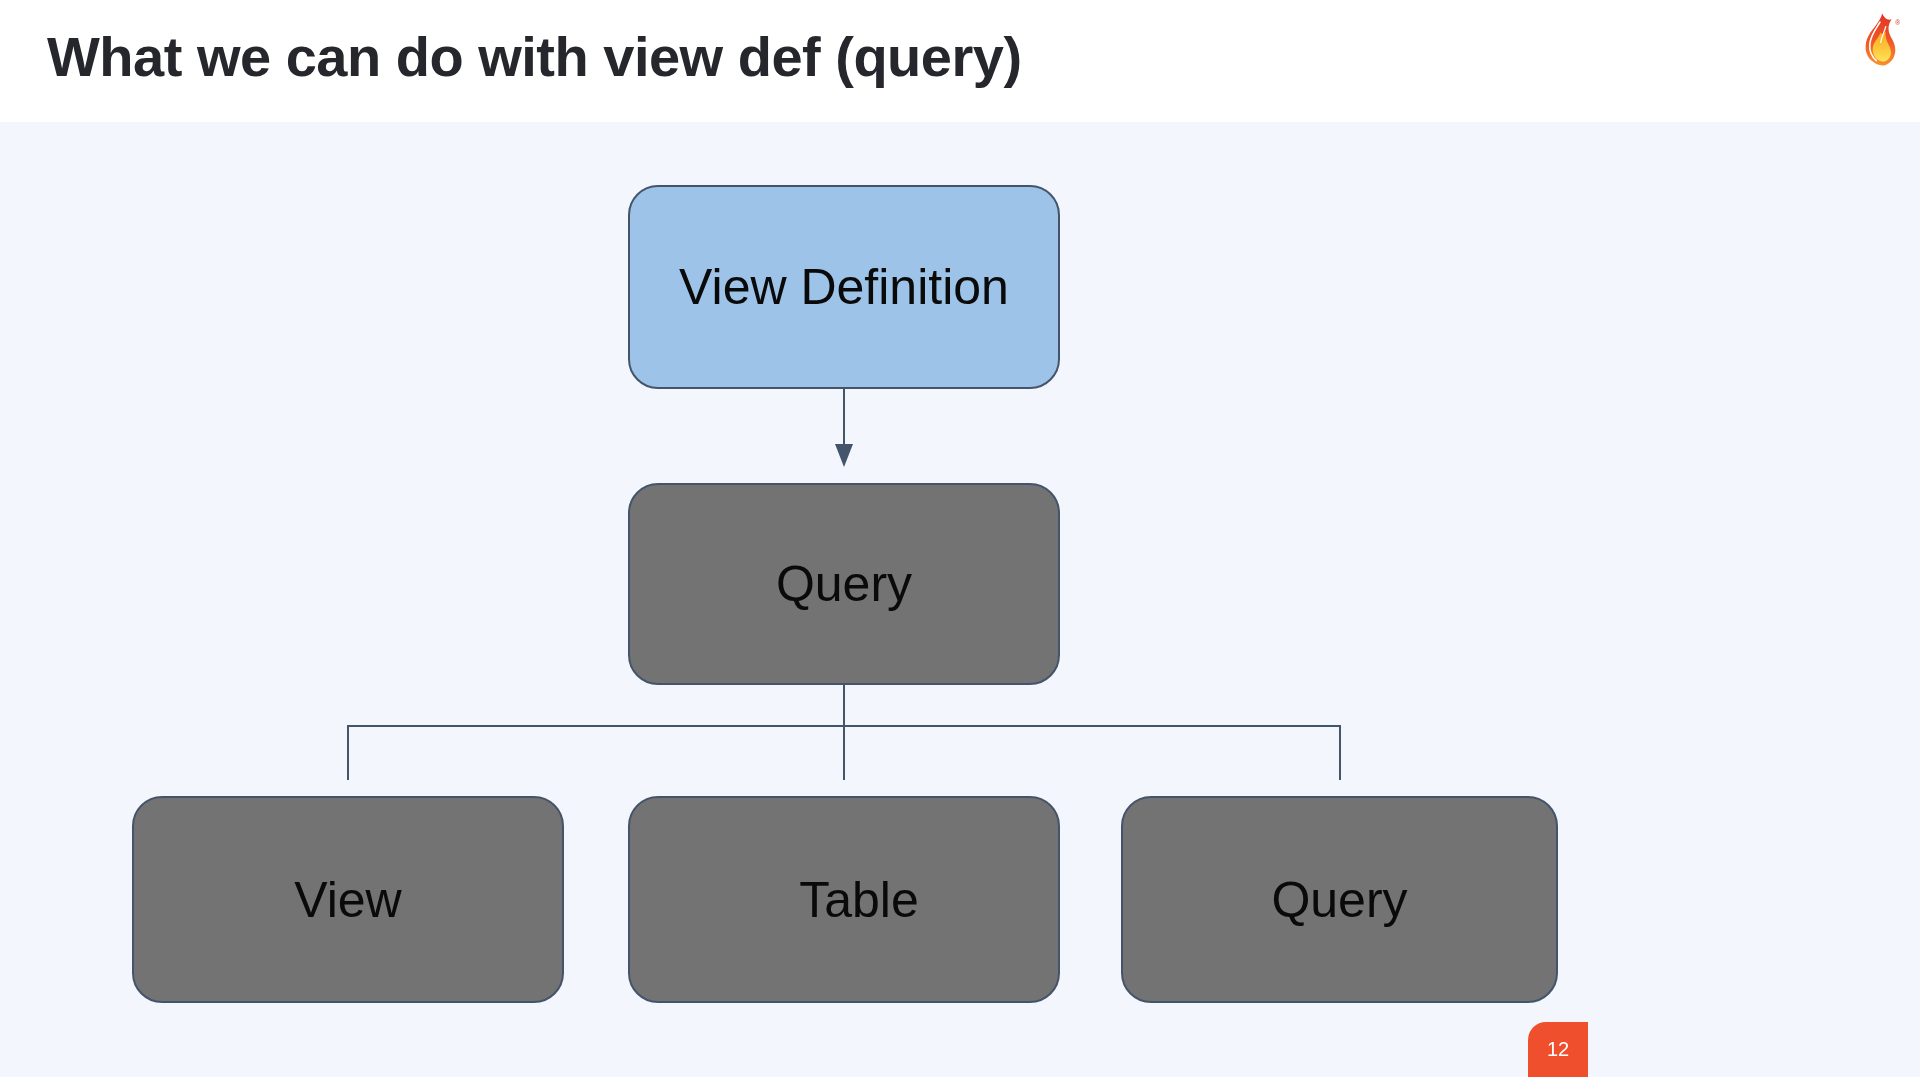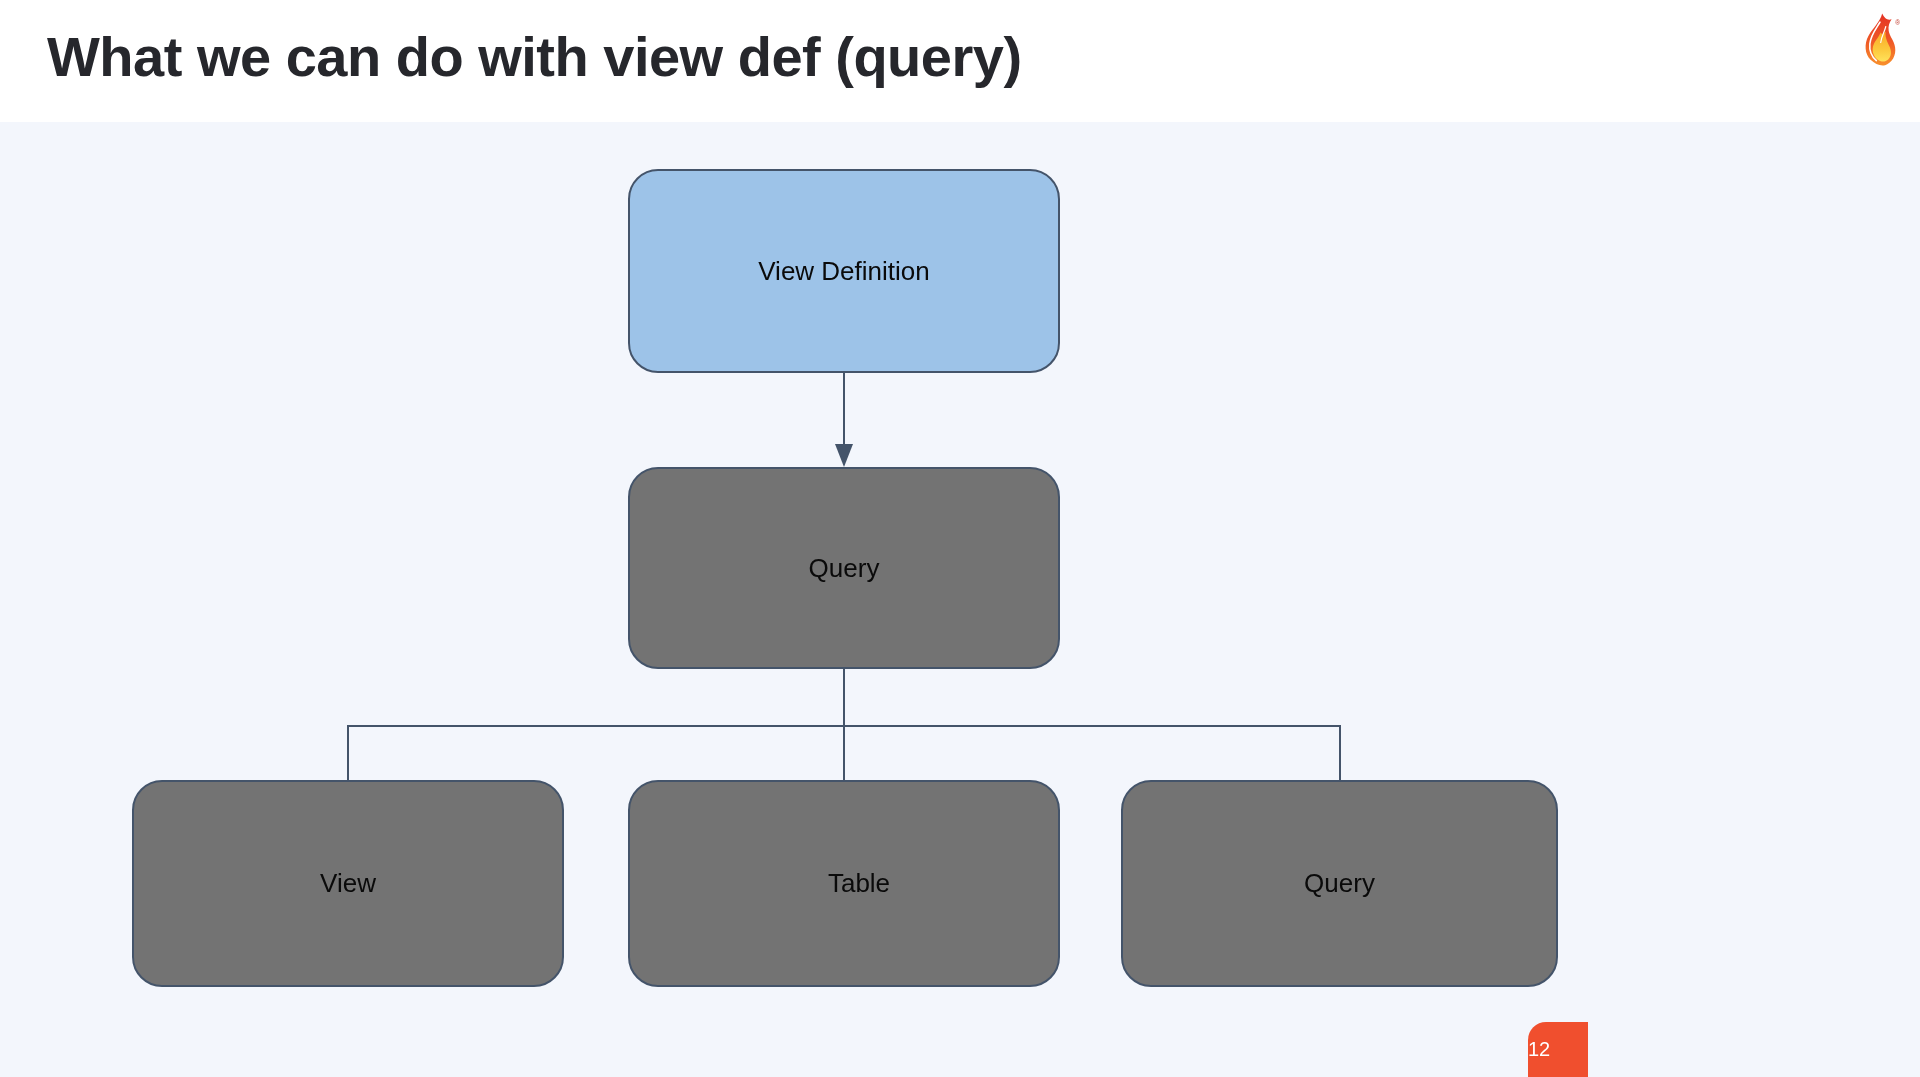--- a/index.html
+++ b/index.html
@@ -50,42 +50,43 @@
     pointer-events: none;
   }
   .node {
     position: absolute;
     box-sizing: border-box;
     border: 2px solid #44546a;
     border-radius: 30px;
     display: flex;
     align-items: center;
     justify-content: center;
-    font-size: 26px;
+    font-size: 50px;
     color: #0a0a0a;
     text-align: center;
+    margin-top: 16px;
   }
   .node-blue  { background: #9dc3e8; }
   .node-green { background: #737373; }
   .node-view-definition { left: 628px;  top: 169px; width: 432px; height: 204px; }
   .node-query           { left: 628px;  top: 467px; width: 432px; height: 202px; }
   .node-view            { left: 132px;  top: 780px; width: 432px; height: 207px; text-align: right; }
   .node-table           { left: 628px;  top: 780px; width: 432px; height: 207px; padding-left: 30px; }
   .node-query-child     { left: 1121px; top: 780px; width: 437px; height: 207px; }
   .page-badge {
     position: absolute;
     right: 0;
     bottom: 0;
     width: 60px;
     height: 55px;
     background: #f04f2e;
     border-top-left-radius: 18px;
     display: flex;
     align-items: center;
-    justify-content: flex-start;
+    justify-content: center;
     color: #ffffff;
     font-size: 20px;
   }
 </style>
 </head>
 <body>
 
 <div class="slide">
 
   <div class="header">

